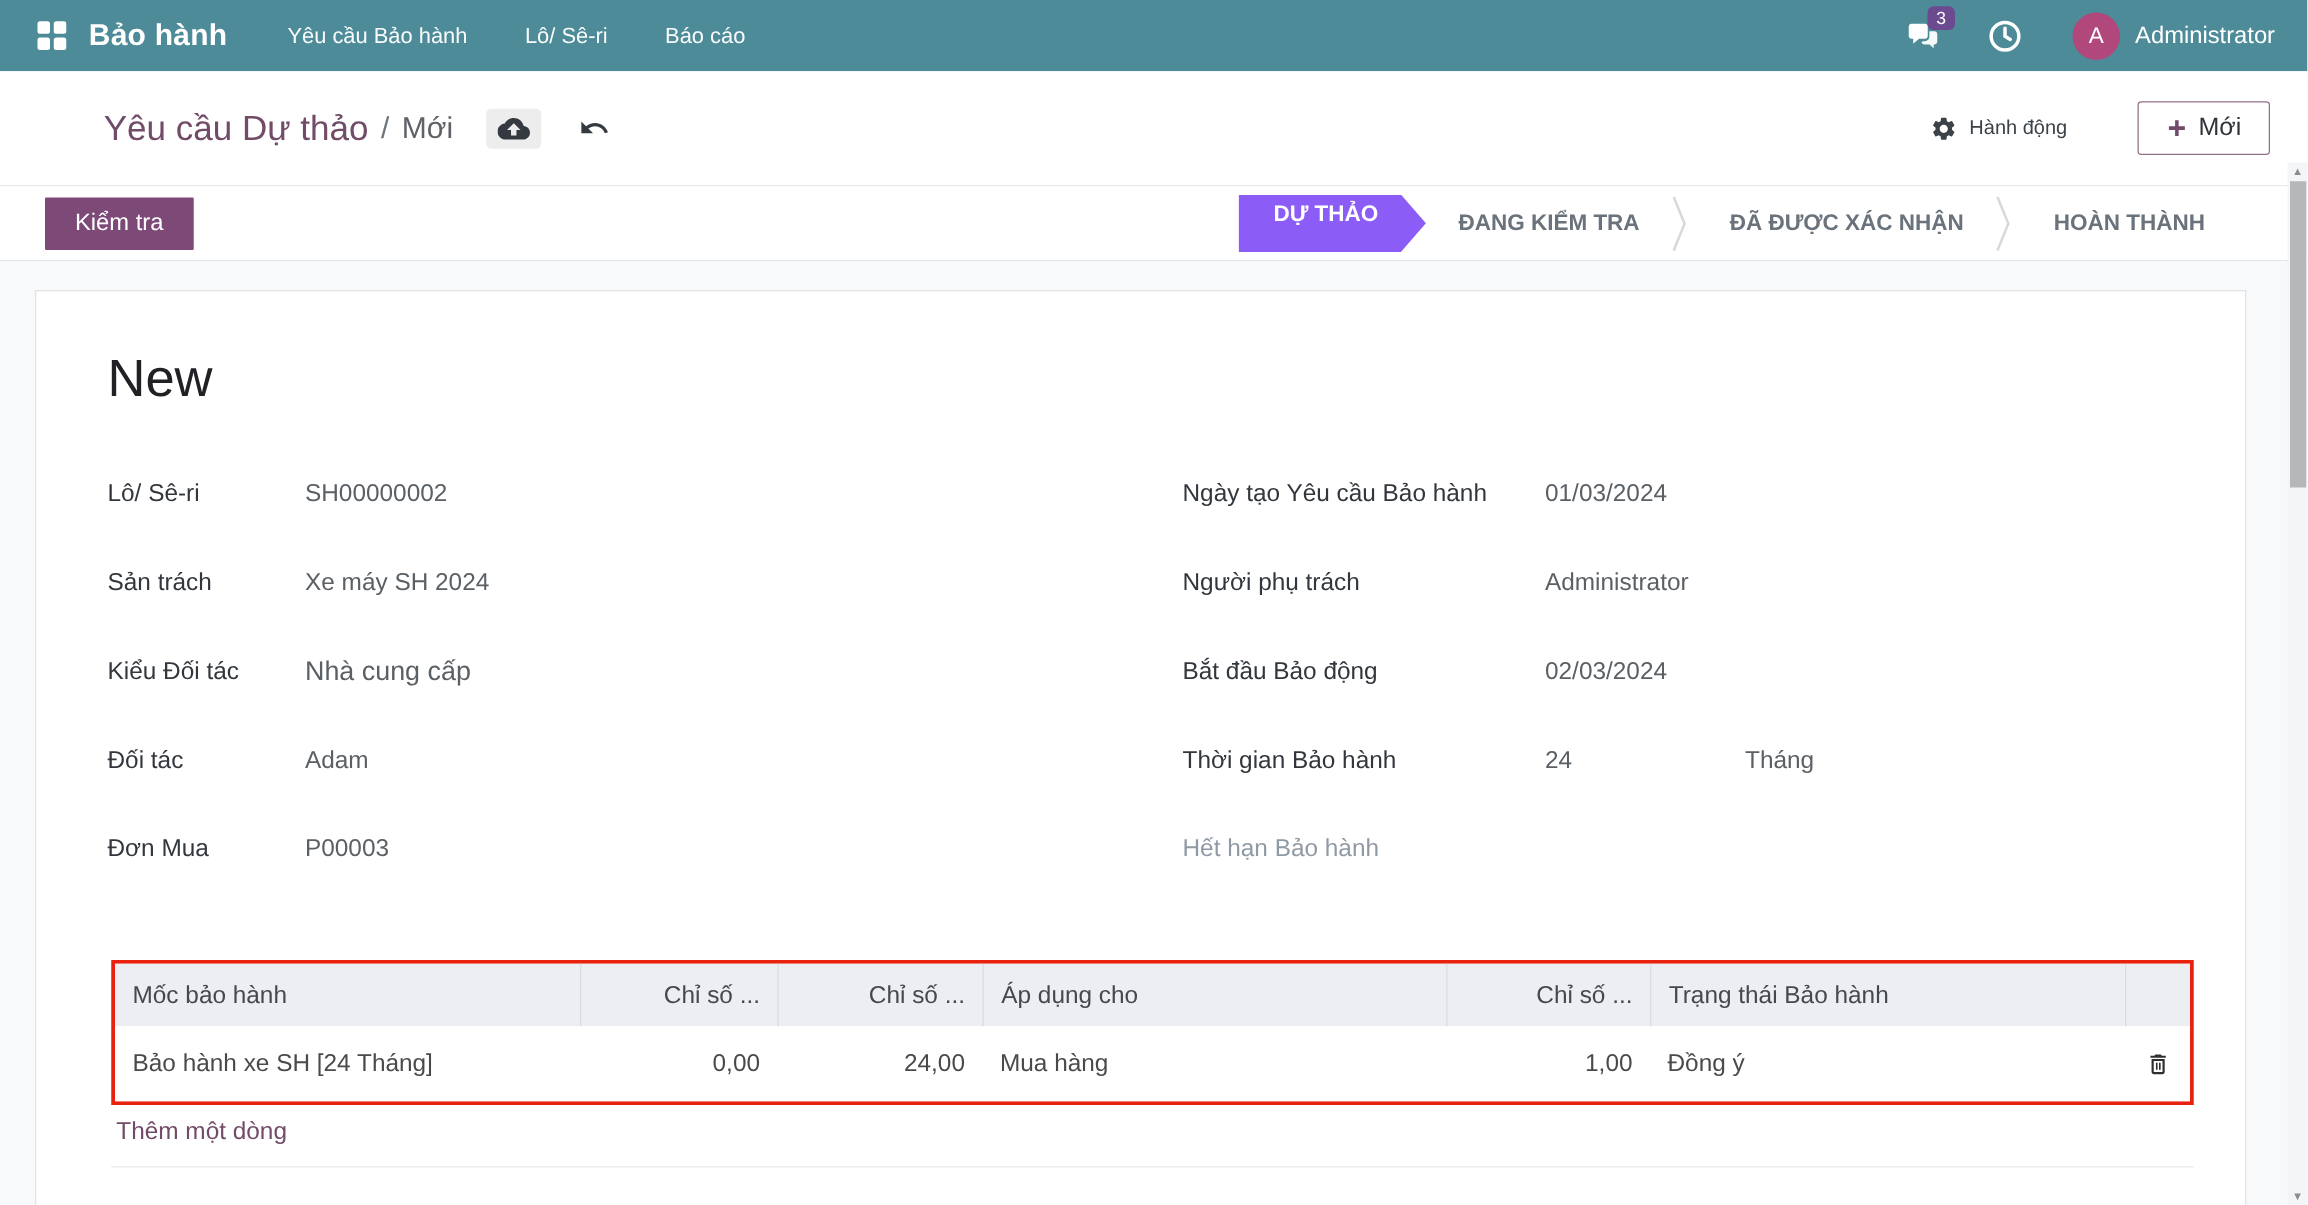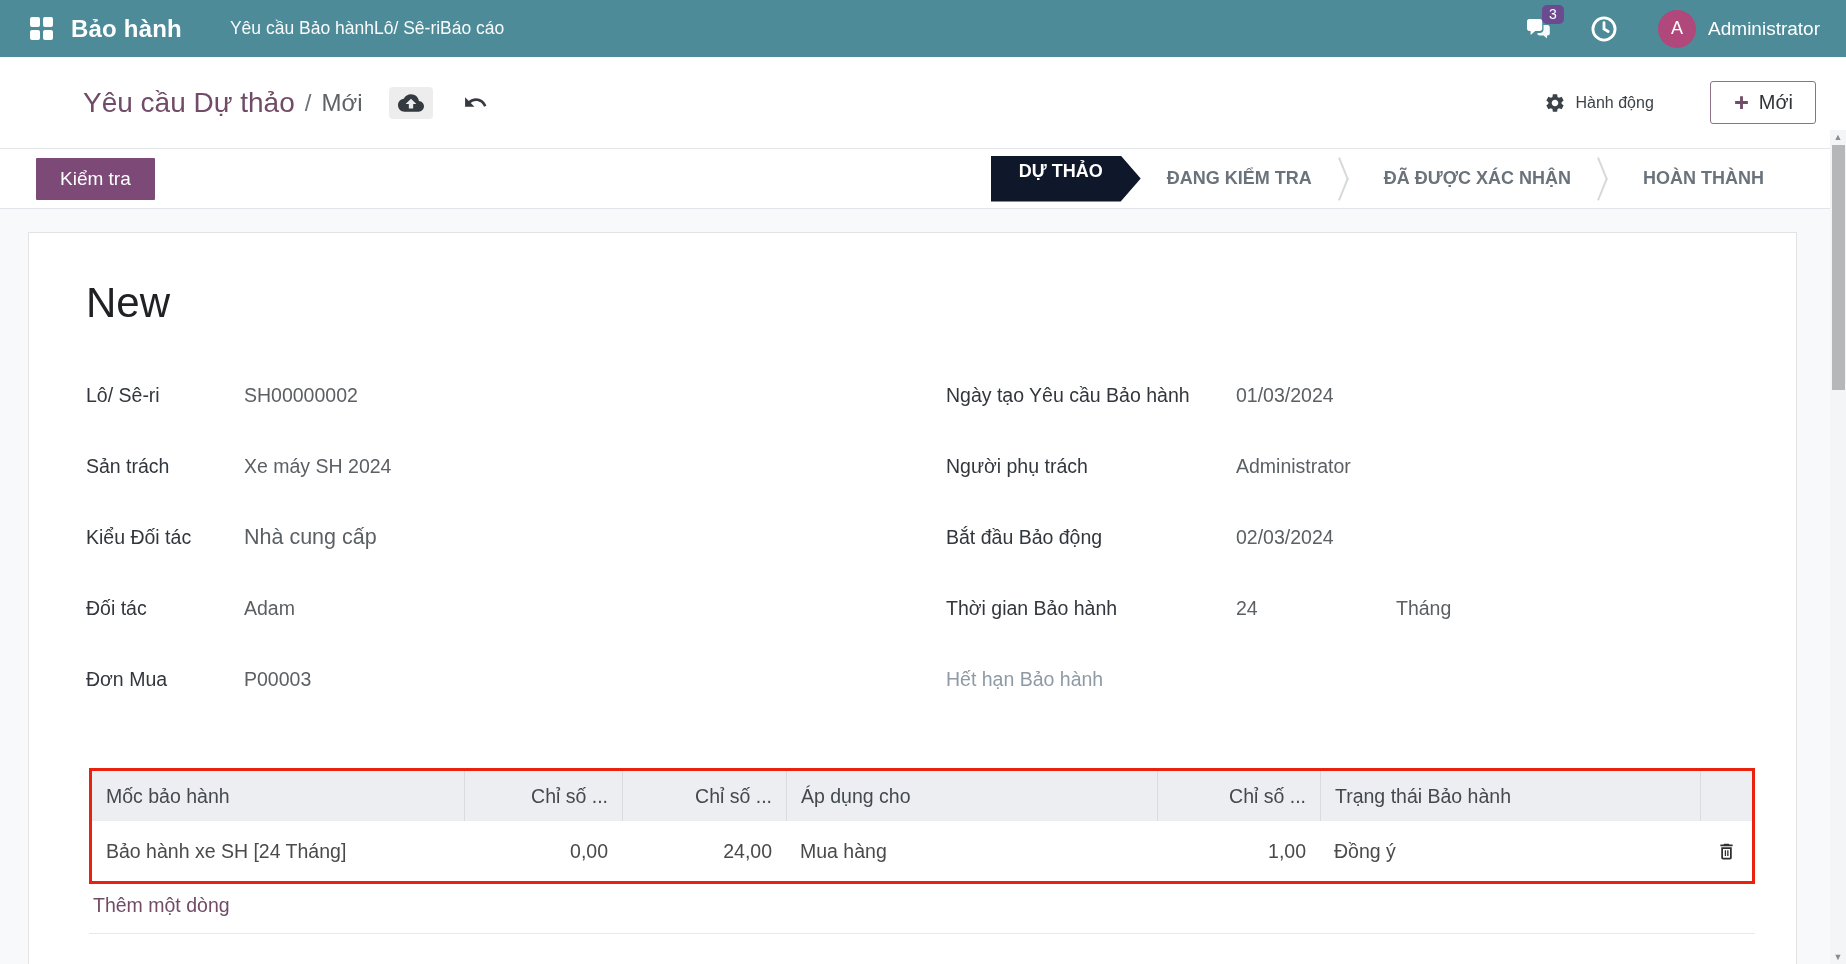--- a/index.html
+++ b/index.html
@@ -8,21 +8,21 @@
   .root { position:relative; width:1846px; height:964px; }
 
   
   .navbar { position:absolute; top:0; left:0; width:100%; height:57px;
             background:#4d8b99; display:flex; align-items:center; justify-content:space-between;
             padding:0 26px 0 30px; color:#fff; }
   .nav-left { display:flex; align-items:center;text-align:right; }
   .grid-icon { display:grid; grid-template-columns:10px 10px; grid-gap:3px; margin-right:18px; cursor:pointer; }
   .grid-icon span { width:10px; height:10px; background:#fff; border-radius:2px; display:block; }
   .app-name { font-size:24px; font-weight:700; letter-spacing:.2px; margin-right:48px; cursor:pointer; }
-  .nav-menu { display:flex; align-items:center; }
+  .nav-menu { display:flex; align-items:center; gap:46px; }
   .nav-menu .item { font-size:17.5px; color:rgba(255,255,255,.97); cursor:pointer; }
   .nav-right { display:flex; align-items:center; }
   .icon-btn { position:relative; margin-left:34px; cursor:pointer; display:flex; align-items:center; }
   .badge { position:absolute; top:-12px; left:16px; background:#6b4a90; color:#fff; font-size:14px;
            padding:1px 7px 2px; border-radius:5px; line-height:16px; }
   .avatar { width:38px; height:38px; border-radius:50%; background:#b0487c; color:#fff;
             display:flex; align-items:center; justify-content:center; font-size:18px; margin-left:40px; cursor:pointer; }
   .username { font-size:19px; margin-left:12px; cursor:pointer; }
 
   
@@ -42,21 +42,21 @@
              font-family:"Liberation Sans",sans-serif; }
 
   
   .status-bar { position:absolute; top:149px; left:0; width:100%; height:60px; background:#fff;
                 border-bottom:1px solid #e1e4e8; display:flex; align-items:center; justify-content:space-between; }
   .check-btn { margin-left:36px; background:#7d4a78; color:#fff; border:none; font-size:19px;
                padding:10px 24px; cursor:pointer; font-family:"Liberation Sans",sans-serif; border-radius:1px; }
   .stages { display:flex; align-items:stretch; height:46px; margin-right:56px; }
   .stage { display:flex; align-items:center; font-size:18px; font-weight:700; color:#6a737b;
            padding:0 26px; cursor:pointer; white-space:nowrap; }
-  .stage.active { background:#0f172a; color:#fff; padding:0 38px 15px 28px;
+  .stage.active { background:#8b5cf6; color:#fff; padding:0 38px 15px 28px;
                   clip-path:polygon(0 0, calc(100% - 20px) 0, 100% 50%, calc(100% - 20px) 100%, 0 100%); }
   .stage-sep { position:relative; width:20px; }
   .stage-sep::before, .stage-sep::after { content:''; position:absolute; left:9px; width:1.5px; height:52%; background:#d6d9dc; }
   .stage-sep::before { top:0; transform:rotate(-22deg); transform-origin:bottom; }
   .stage-sep::after { bottom:0; transform:rotate(22deg); transform-origin:top; }
 
   
   .content { position:absolute; top:209px; left:0; right:16px; bottom:0; background:#f8f9fa; }
   .sheet { position:absolute; top:23px; left:28px; width:1769px; height:740px; background:#fff;
            border:1px solid #e3e3e3; border-bottom:none; padding:46px 45px 0 57px; }

